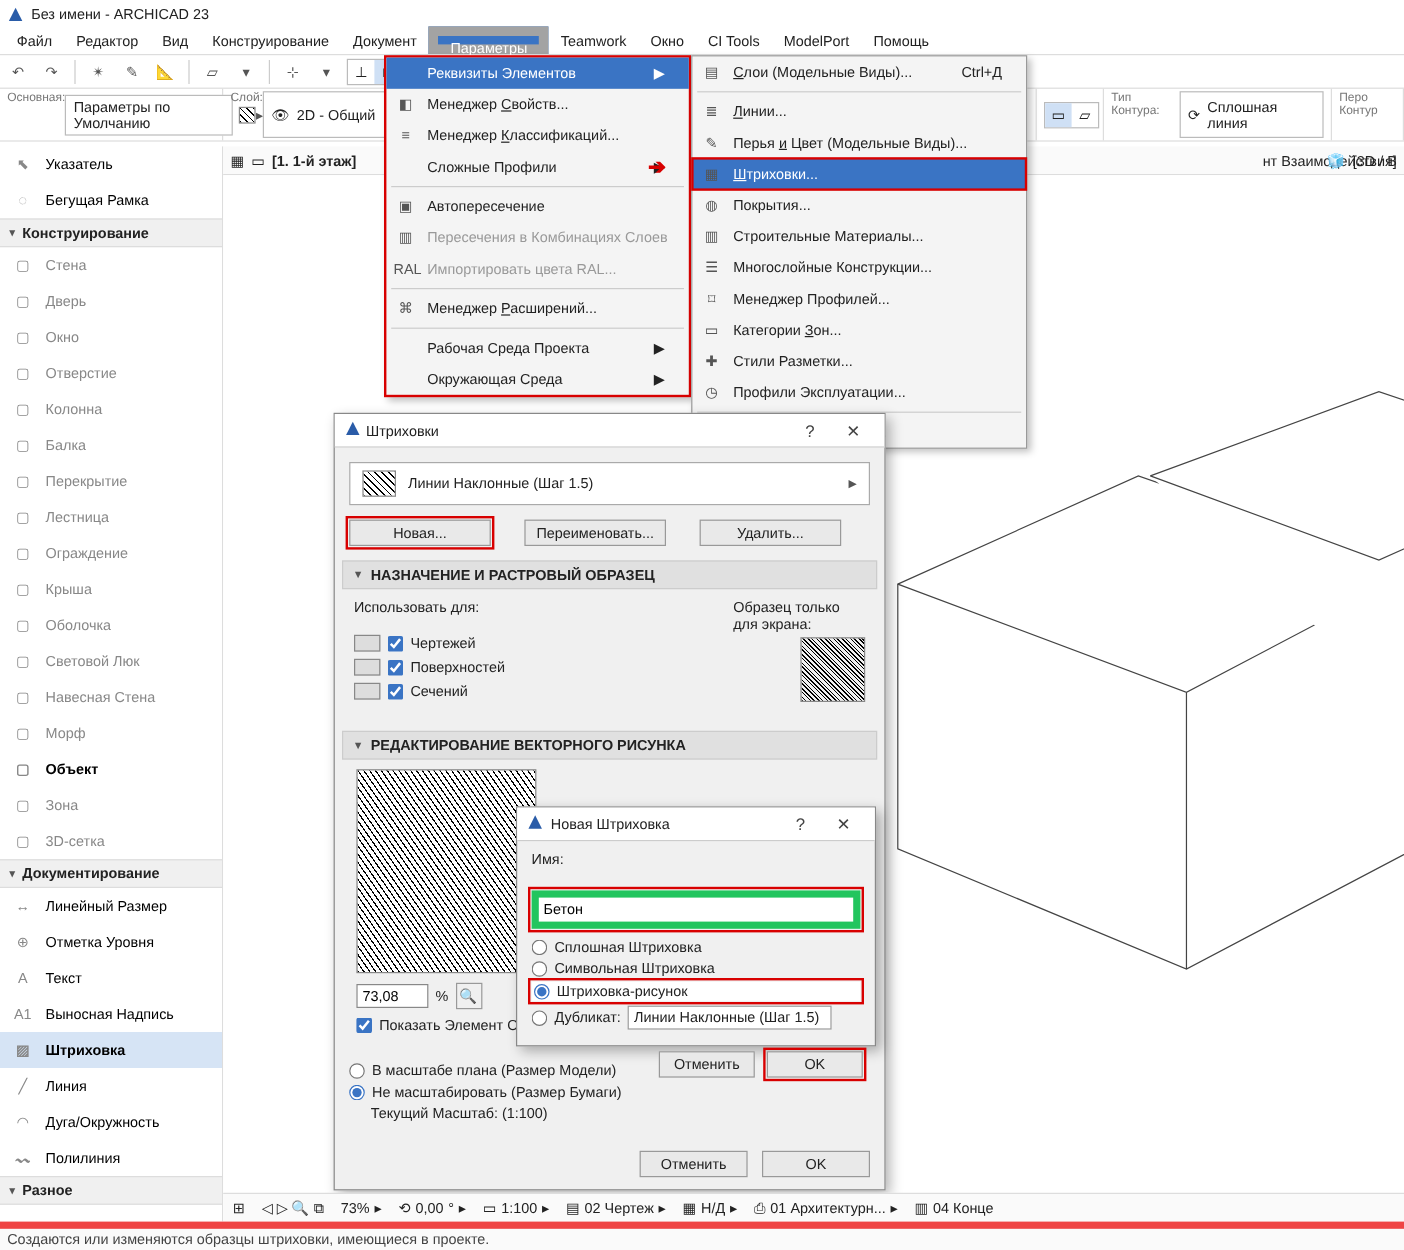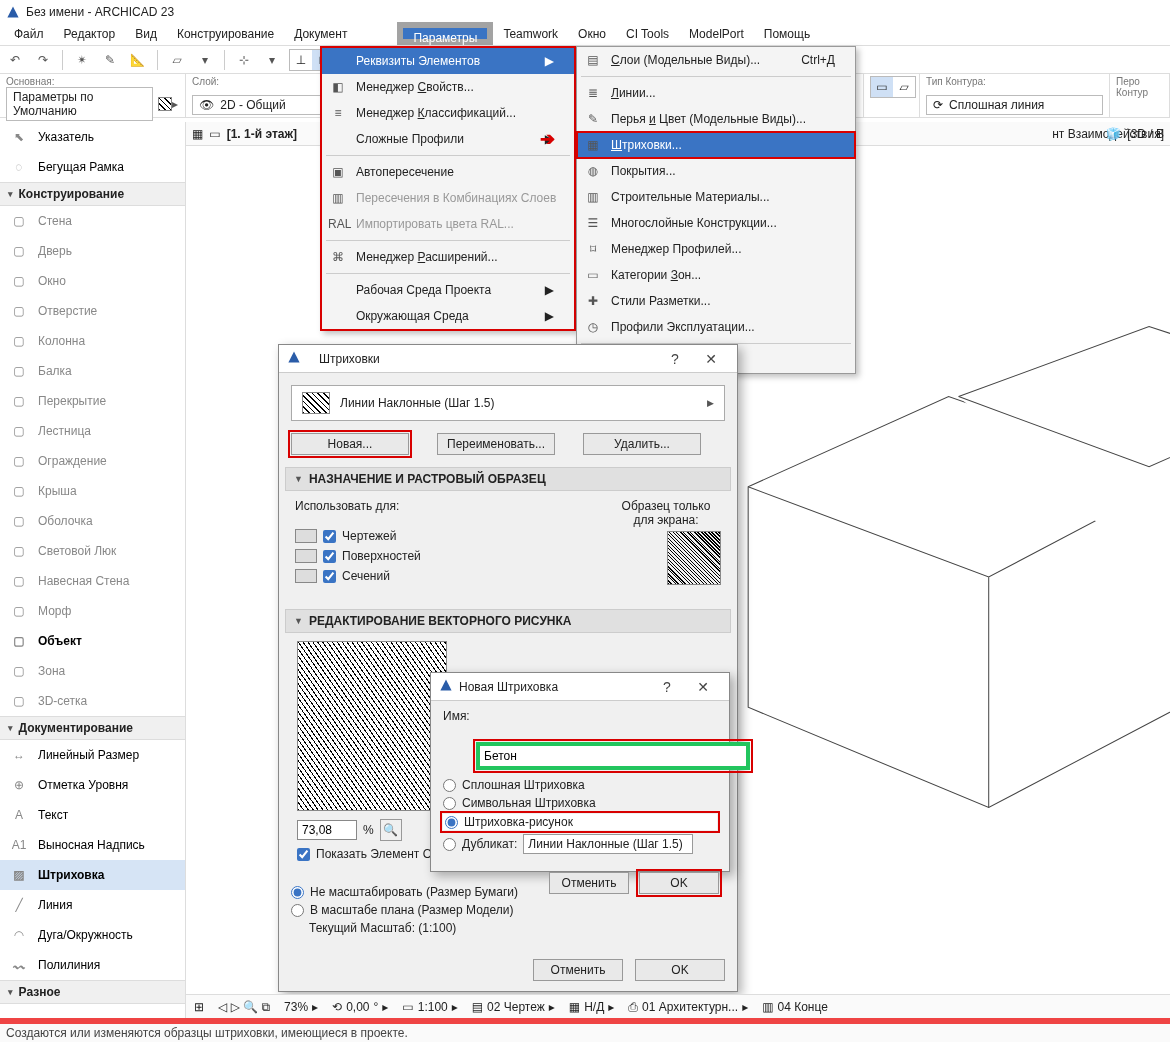--- a/index.html
+++ b/index.html
@@ -2,26 +2,26 @@
 <html><head>
 <meta charset="utf-8">
 <style>
 * { box-sizing: border-box; margin: 0; padding: 0; font-family: "Segoe UI", Tahoma, sans-serif; font-size: 12px; }
 body { background: #fff; width: 1170px; height: 1042px; position: relative; overflow: hidden; color: #222; }
 .titlebar { display: flex; align-items: center; height: 24px; padding: 2px 6px; background: #fff; }
 .titlebar .logo { width: 14px; height: 14px; margin-right: 6px; }
 .logo-svg { width: 14px; height: 14px; }
 .menubar { display: flex; height: 22px; background: #fff; border-bottom: 1px solid #ddd; padding-left: 4px; }
 .menubar .mitem { padding: 3px 10px; cursor: default; }
-.menubar .mitem.hl { background: #3a74c4; color: #fff; border: 6px solid #a3a3a3; margin-top:-2px;margin-left:40px;}
+.menubar .mitem.hl { background: #3a74c4; color: #fff; border: 8px solid #a3a3a3; margin-top:-2px;}
 .toolbar1 { display:flex; align-items:center; height: 28px; border-bottom:1px solid #ddd; padding: 0 4px; gap:6px;}
 .tb-btn { width:22px; height:22px; border:1px solid transparent; display:flex; align-items:center; justify-content:center; color:#555;}
 .tb-sep { width:1px; height:20px; background:#ccc; margin:0 2px;}
 .infostrip { display:flex; height:44px; border-bottom:1px solid #ddd; }
-.infostrip .cell { border-right:1px solid #ddd; padding:2px 6px; display:flex; flex-direction:column; justify-content:space-between;}
+.infostrip .cell { border-right:1px solid #ddd; padding:2px 6px; display:flex; flex-direction:row; justify-content:space-between;}
 .infostrip .lbl { font-size:10px; color:#777;}
 .infostrip .val { display:flex; align-items:center; gap:4px; }
 .droplike { border:1px solid #bbb; background:#fff; padding:2px 6px; display:flex; align-items:center; gap:6px; min-width:120px;}
 .toolbox { position:absolute; left:0; top:122px; width:186px; bottom:24px; border-right:1px solid #ddd; background:#fff; overflow:hidden;}
 .tbx-item { display:flex; align-items:center; gap:10px; height:30px; padding:0 10px; color:#888;}
 .tbx-item.active { color:#000; font-weight:600;}
 .tbx-item.blackt { color:#000;}
 .tbx-item.selected { background:#d6e4f5; color:#000; font-weight:600;}
 .tbx-sec { background:#f0f0f0; border-top:1px solid #ddd; border-bottom:1px solid #ddd; padding:4px 8px; font-weight:600; display:flex; align-items:center; gap:6px;}
 .tbx-icon { width:18px; display:flex; justify-content:center; color:#888;}
@@ -61,21 +61,21 @@
 .chkline .swatch { width:22px; height:14px; border:1px solid #888; background:#ddd;}
 .sample { width:54px; height:54px; border:1px solid #888; background:repeating-linear-gradient(45deg,#000 0 1px,transparent 1px 5px), repeating-linear-gradient(45deg,transparent 0 2px,#000 2px 3px,transparent 3px 5px);}
 .vecprev { margin:8px 12px; width:150px; height:170px; border:1px solid #888; background:repeating-linear-gradient(55deg,#000 0 1px,#fff 1px 4px);}
 .scalebox { display:flex; align-items:center; gap:6px; margin:4px 12px;}
 .scalebox input{ width:60px; border:1px solid #888; padding:2px 4px;}
 .radioline{ display:flex; align-items:center; gap:6px; margin:4px 12px;}
 .dlg1 .footer { position:absolute; bottom:10px; right:12px; display:flex; gap:12px;}
 
 .dlg2 { left:430px; top:672px; width:300px; height:200px;}
 .dlg2 .body { padding:8px 12px;}
-.tinput { width:100%; border:4px solid #22c55e; padding:3px 4px; outline:2px solid #d80000; outline-offset:1px;margin-left:33px;}
+.tinput { width:100%; border:6px solid #22c55e; padding:3px 4px; outline:2px solid #d80000; outline-offset:1px;}
 .radiog .r { display:flex; align-items:center; gap:6px; margin:4px 0;}
 .radiog .r.redsel { outline:2px solid #d80000; outline-offset:1px; background:#fff; padding:1px 2px;}
 .dupsel { border:1px solid #999; padding:2px 4px; width:170px; background:#fff;}
 .dlg2 .footer { display:flex; gap:10px; justify-content:flex-end; padding:6px 10px;}
 .okred { outline:2px solid #d80000; outline-offset:1px;}
 input[type=checkbox],input[type=radio]{ accent-color:#3a74c4;}
 .caret{ font-size:9px; color:#555;}
 .tribtn { display:flex; border:1px solid #bbb;}
 .tribtn div{ width:22px; height:20px; display:flex; align-items:center; justify-content:center;}
 .tribtn .on{ background:#cfe0f5;}
@@ -398,21 +398,21 @@
       <span>Проверить Покрытия...</span>
     </div>
   </div>
 <div class="redarrow">➔</div>
 
 <div class="dialog dlg1">
   <div class="dtitle">
     <span class="logo"><svg class="logo-svg" viewBox="0 0 10 10">
           <path d="M1 9 L5 1 L9 9" fill="#2a5ca8"></path>
         </svg></span>
-    <span style="margin-left:18px">Штриховки</span>
+    <span style="margin-left:4px">Штриховки</span>
     <span class="sp"></span>
     <span class="wbtn">?</span>
     <span class="wbtn">✕</span>
   </div>
   <div class="fillhdr">
     <span class="hatch-sw"></span>
     <span>Линии Наклонные (Шаг 1.5)</span>
     <span style="margin-left:auto" class="caret">▶</span>
   </div>
   <div class="btnrow">
@@ -437,21 +437,21 @@
             <span class="swatch"></span>
             <input type="checkbox" checked="" style="">
             <span>Поверхностей</span>
           </div>
         <div class="chkline">
             <span class="swatch"></span>
             <input type="checkbox" checked="" style="">
             <span>Сечений</span>
           </div>
       </div>
-      <div style="margin-left:auto;text-align:center">
+      <div style="margin-left:auto;text-align:left">
         <div style="width:110px;margin-bottom:4px">Образец только для экрана:</div>
         <div class="sample" style="margin-left:auto"></div>
       </div>
     </div>
   </div>
   <div class="section">
     <div class="shead">
         <span class="caret">▼</span>
         <span>РЕДАКТИРОВАНИЕ ВЕКТОРНОГО РИСУНКА</span>
       </div>
@@ -465,26 +465,26 @@
         </div>
         <div class="chkline" style="margin-left:12px">
             <input type="checkbox" checked="" style="">
             <span>Показать Элемент Обр</span>
           </div>
       </div>
     </div>
   </div>
   <div style="margin-top:18px">
     <div class="radioline">
+        <input type="radio" name="sc" style="">
+        <span>В масштабе плана (Размер Модели)</span>
+      </div>
+    <div class="radioline">
         <input type="radio" name="sc" checked="" style="">
         <span>Не масштабировать (Размер Бумаги)</span>
-      </div>
-    <div class="radioline">
-        <input type="radio" name="sc" style="">
-        <span>В масштабе плана (Размер Модели)</span>
       </div>
     <div style="margin:4px 12px 0 30px">Текущий Масштаб: (1:100)</div>
   </div>
   <div class="footer">
     <div class="btn" style="width:90px">Отменить</div>
     <div class="btn" style="width:90px">OK</div>
   </div>
 </div>
 
 <div class="dialog dlg2">

